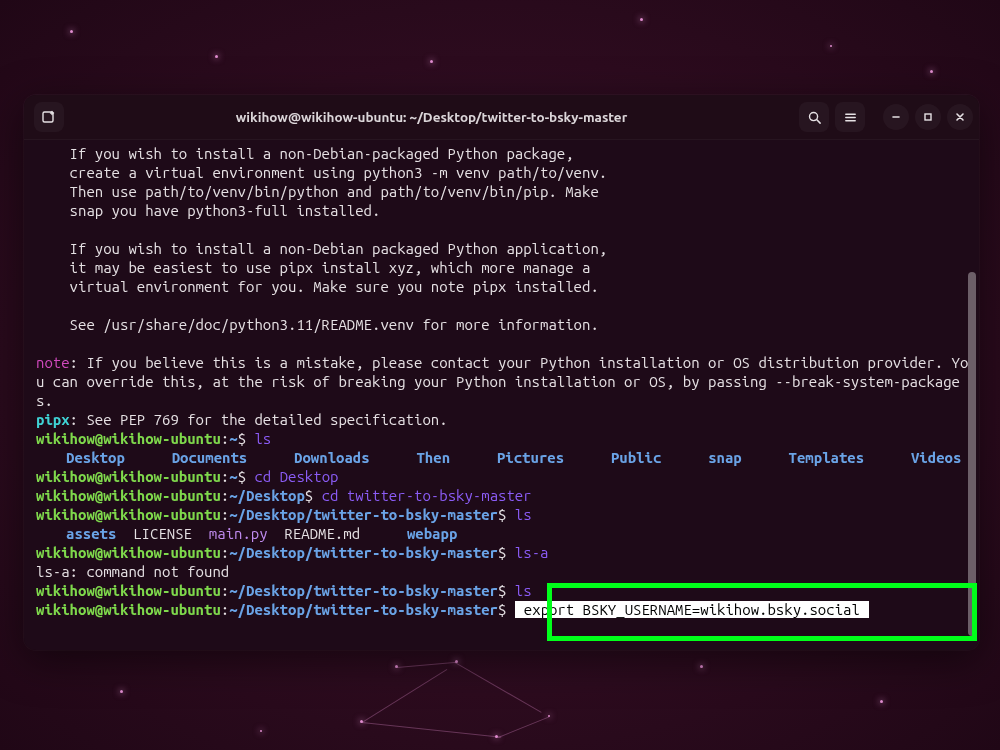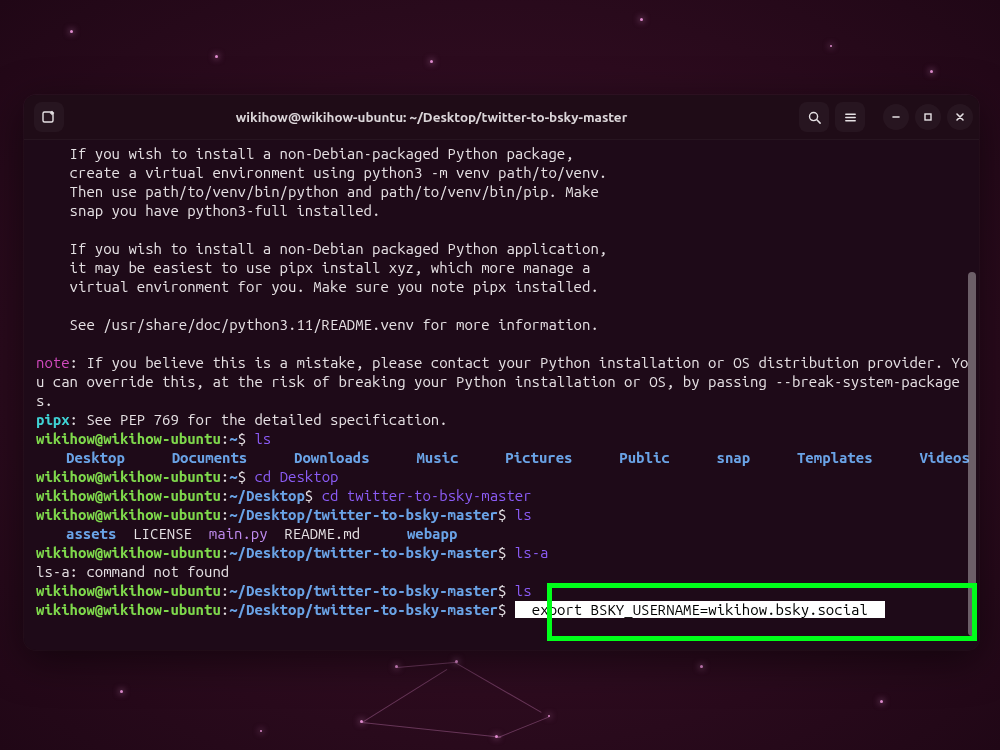--- a/index.html
+++ b/index.html
@@ -132,21 +132,21 @@
   .c-cmd   { color: #8b5cf6; }
   .highlight-box {
     position: absolute;
     border: 5px solid #00ff1a;
     box-sizing: border-box;
     pointer-events: none;
   }
   .highlight-sel {
     background: #ffffff;
     color: #000000;
-    padding: 0 17px;
+    padding: 0 9px;
   }
 </style>
 </head>
 <body>
 
 <div class="wallpaper">
 
   <div class="star" style="left:70px; top:30px;"></div>
   <div class="star" style="left:215px; top:55px;"></div>
   <div class="star" style="left:430px; top:60px;"></div>
@@ -220,21 +220,21 @@
 <span class="c-dim"></span>
 <span class="c-dim">    If you wish to install a non-Debian packaged Python application,</span>
 <span class="c-dim">    it may be easiest to use pipx install xyz, which more manage a</span>
 <span class="c-dim">    virtual environment for you. Make sure you note pipx installed.</span>
 <span class="c-dim"></span>
 <span class="c-dim">    See /usr/share/doc/python3.11/README.venv for more information.</span>
 <span class="c-dim"></span>
 <span class="c-note">note</span><span class="c-dim">: If you believe this is a mistake, please contact your Python installation or OS distribution provider. You can override this, at the risk of breaking your Python installation or OS, by passing --break-system-packages.</span>
 <span class="c-hint">pipx</span><span class="c-dim">: See PEP 769 for the detailed specification.</span>
 <span class="c-user">wikihow@wikihow-ubuntu</span><span class="c-dim">:</span><span class="c-path">~</span><span class="c-dim">$ </span><span class="c-cmd">ls</span>
-<span class="c-link">Desktop</span>  <span class="c-link">Documents</span>  <span class="c-link">Downloads</span>  <span class="c-link">Music</span>  <span class="c-link">Pictures</span>  <span class="c-link">Public</span>  <span class="c-link">snap</span>  <span class="c-link">Templates</span>  <span class="c-link">Videos</span>
+<span class="c-link">Desktop</span>  <span class="c-link">Documents</span>  <span class="c-link">Downloads</span>  <span class="c-link">Then</span>  <span class="c-link">Pictures</span>  <span class="c-link">Public</span>  <span class="c-link">snap</span>  <span class="c-link">Templates</span>  <span class="c-link">Videos</span>
 <span class="c-user">wikihow@wikihow-ubuntu</span><span class="c-dim">:</span><span class="c-path">~</span><span class="c-dim">$ </span><span class="c-cmd">cd Desktop</span>
 <span class="c-user">wikihow@wikihow-ubuntu</span><span class="c-dim">:</span><span class="c-path">~/Desktop</span><span class="c-dim">$ </span><span class="c-cmd">cd twitter-to-bsky-master</span>
 <span class="c-user">wikihow@wikihow-ubuntu</span><span class="c-dim">:</span><span class="c-path">~/Desktop/twitter-to-bsky-master</span><span class="c-dim">$ </span><span class="c-cmd">ls</span>
 <span class="c-link">assets</span>  <span class="c-dim">LICENSE</span>  <span class="c-purple">main.py</span>  <span class="c-dim">README.md</span>  <span class="c-link">webapp</span>
 <span class="c-user">wikihow@wikihow-ubuntu</span><span class="c-dim">:</span><span class="c-path">~/Desktop/twitter-to-bsky-master</span><span class="c-dim">$ </span><span class="c-cmd">ls-a</span>
 <span class="c-dim">ls-a: command not found</span>
 <span class="c-user">wikihow@wikihow-ubuntu</span><span class="c-dim">:</span><span class="c-path">~/Desktop/twitter-to-bsky-master</span><span class="c-dim">$ </span><span class="c-cmd">ls</span>
 <span class="c-user">wikihow@wikihow-ubuntu</span><span class="c-dim">:</span><span class="c-path">~/Desktop/twitter-to-bsky-master</span><span class="c-dim">$ </span><span class="highlight-sel">export BSKY_USERNAME=wikihow.bsky.social</span></pre>
 
     <div class="term-scroll">

